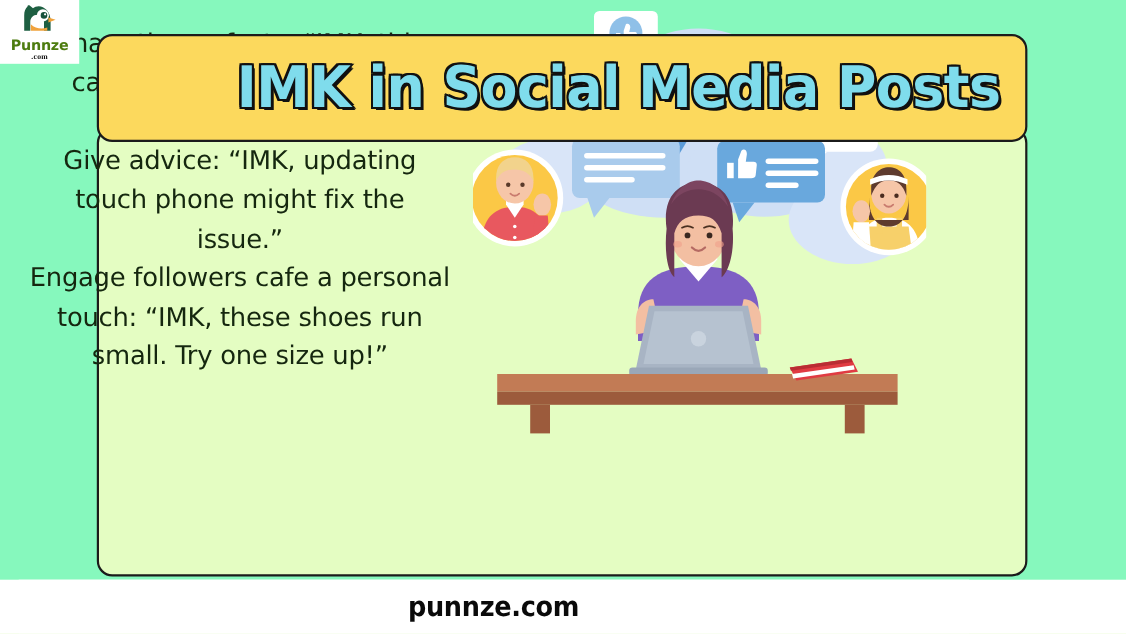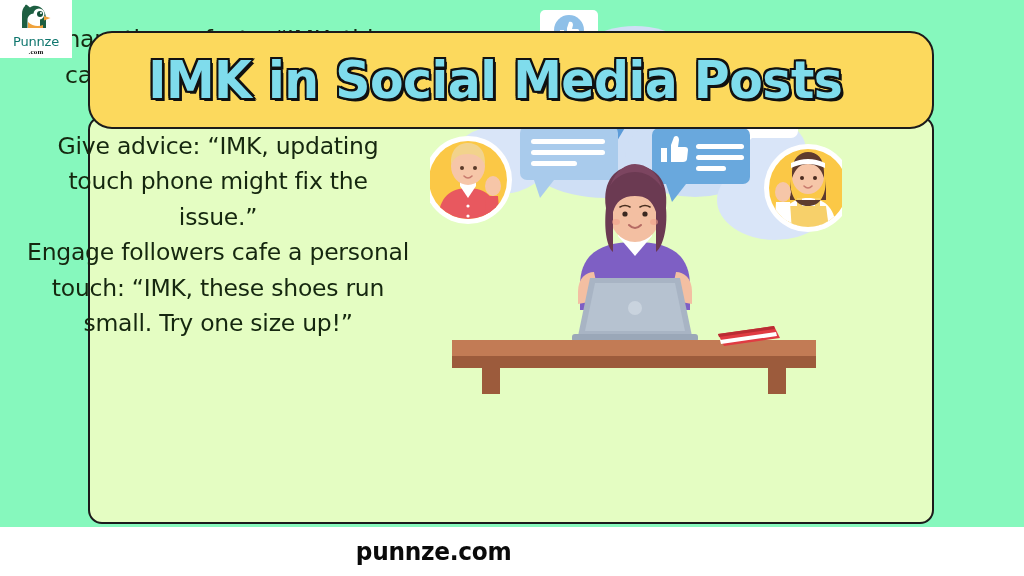--- a/index.html
+++ b/index.html
@@ -46,24 +46,24 @@
     z-index: 40;
   }
   .logo-mark {
     width: 30px;
     height: 26px;
     margin-top: 1px;
     position: relative;
   }
   .logo-word {
     font-family: "DejaVu Sans", sans-serif;
-    font-weight: normal;
+    font-weight: bold;
     font-size: 13px;
     line-height: 13px;
-    color: #0f766e;
+    color: #4d7c0f;
     letter-spacing: -0.2px;
     margin-top: 5px;
   }
   .logo-tld {
     font-family: Liberation Serif, serif;
     font-weight: bold;
     font-size: 7px;
     line-height: 8px;
     color: #111111;
     letter-spacing: 0.2px;
@@ -71,25 +71,25 @@
 
   
   .header-card {
     position: absolute;
     left: 88px;
     top: 31px;
     width: 846px;
     height: 98px;
     background: #fcd95d;
     border: 2px solid #1b1b1b;
-    border-radius: 24px;
+    border-radius: 14px;
     z-index: 20;
     display: flex;
     align-items: center;
-    justify-content: flex-start;
+    justify-content: flex-end;
     box-sizing: border-box;
     padding-left: 36px;
   }
   .header-title {
     font-family: "DejaVu Sans", sans-serif;
     font-weight: bold;
     font-size: 52px;
     line-height: 54px;
     letter-spacing: -0.5px;
     color: #7fdcec;
@@ -156,21 +156,21 @@
     position: absolute;
     left: 0;
     top: 0;
     width: 412px;
     height: 404px;
   }
 
   
   .footer-band {
     position: absolute;
-    left: 2px;
+    left: 17px;
     top: 527px;
     width: 864px;
     height: 49px;
     background: #ffffff;
     display: flex;
     align-items: center;
     justify-content: center;
   }
   .footer-text {
     font-family: "DejaVu Sans", sans-serif;

